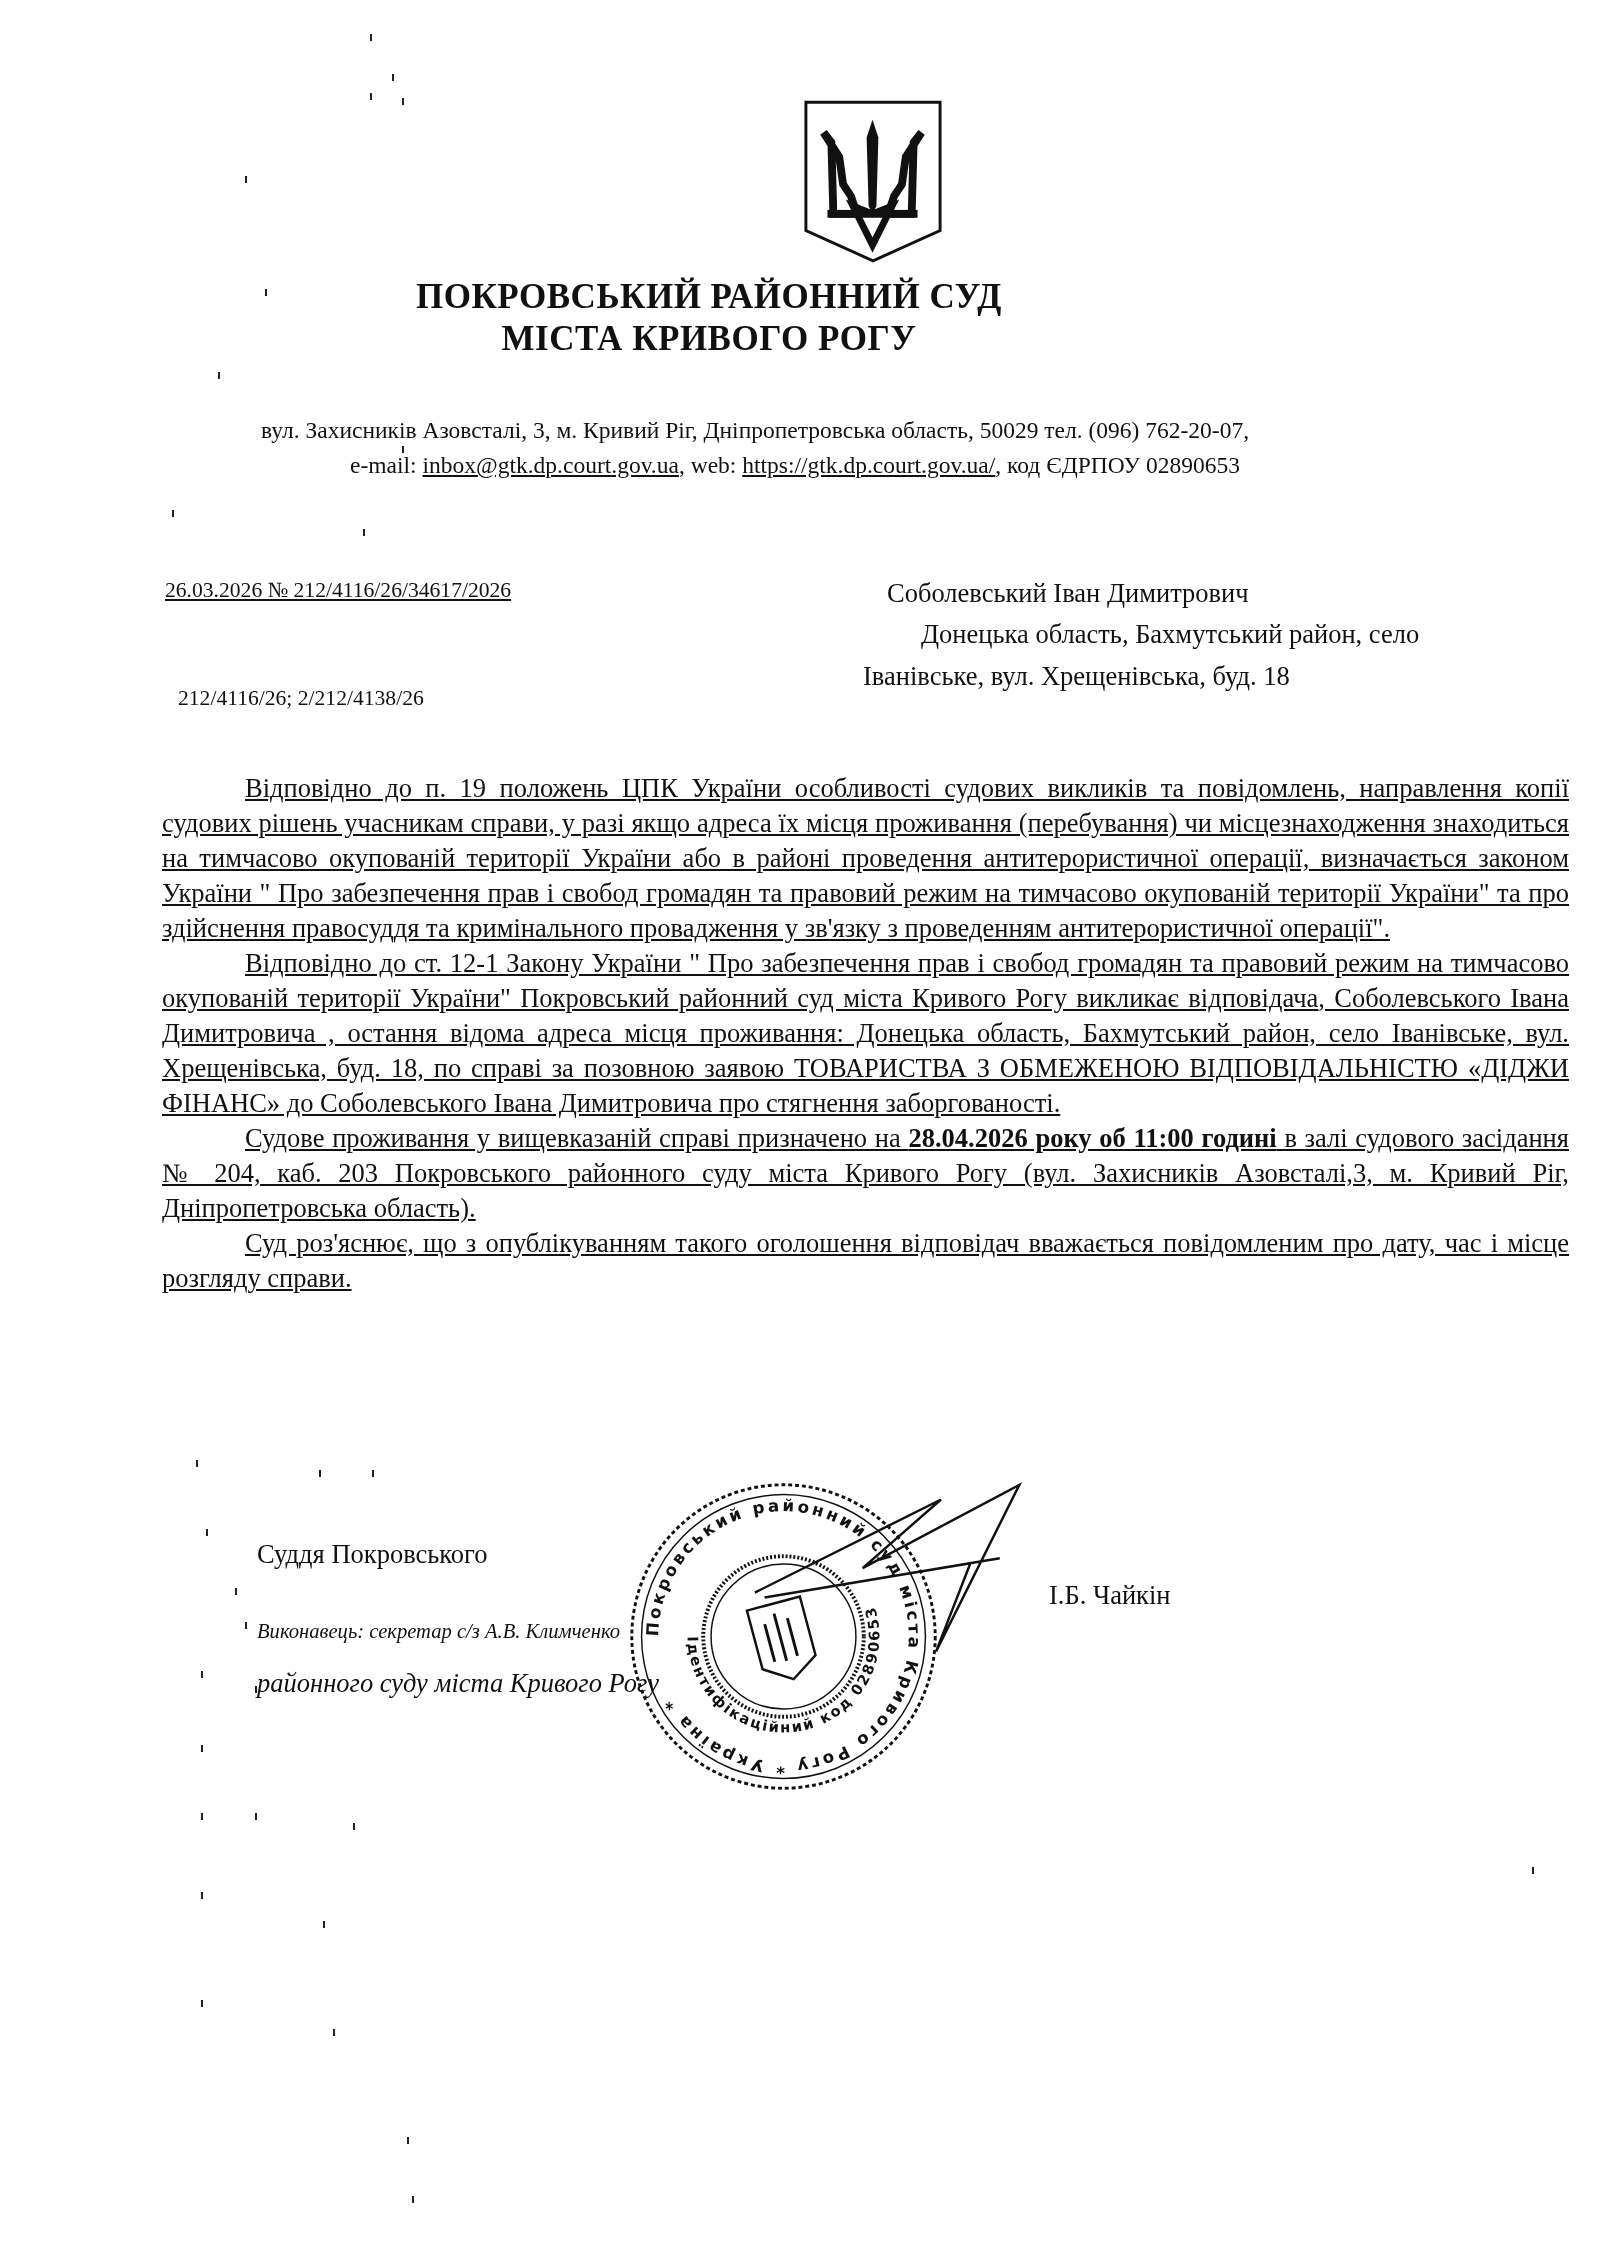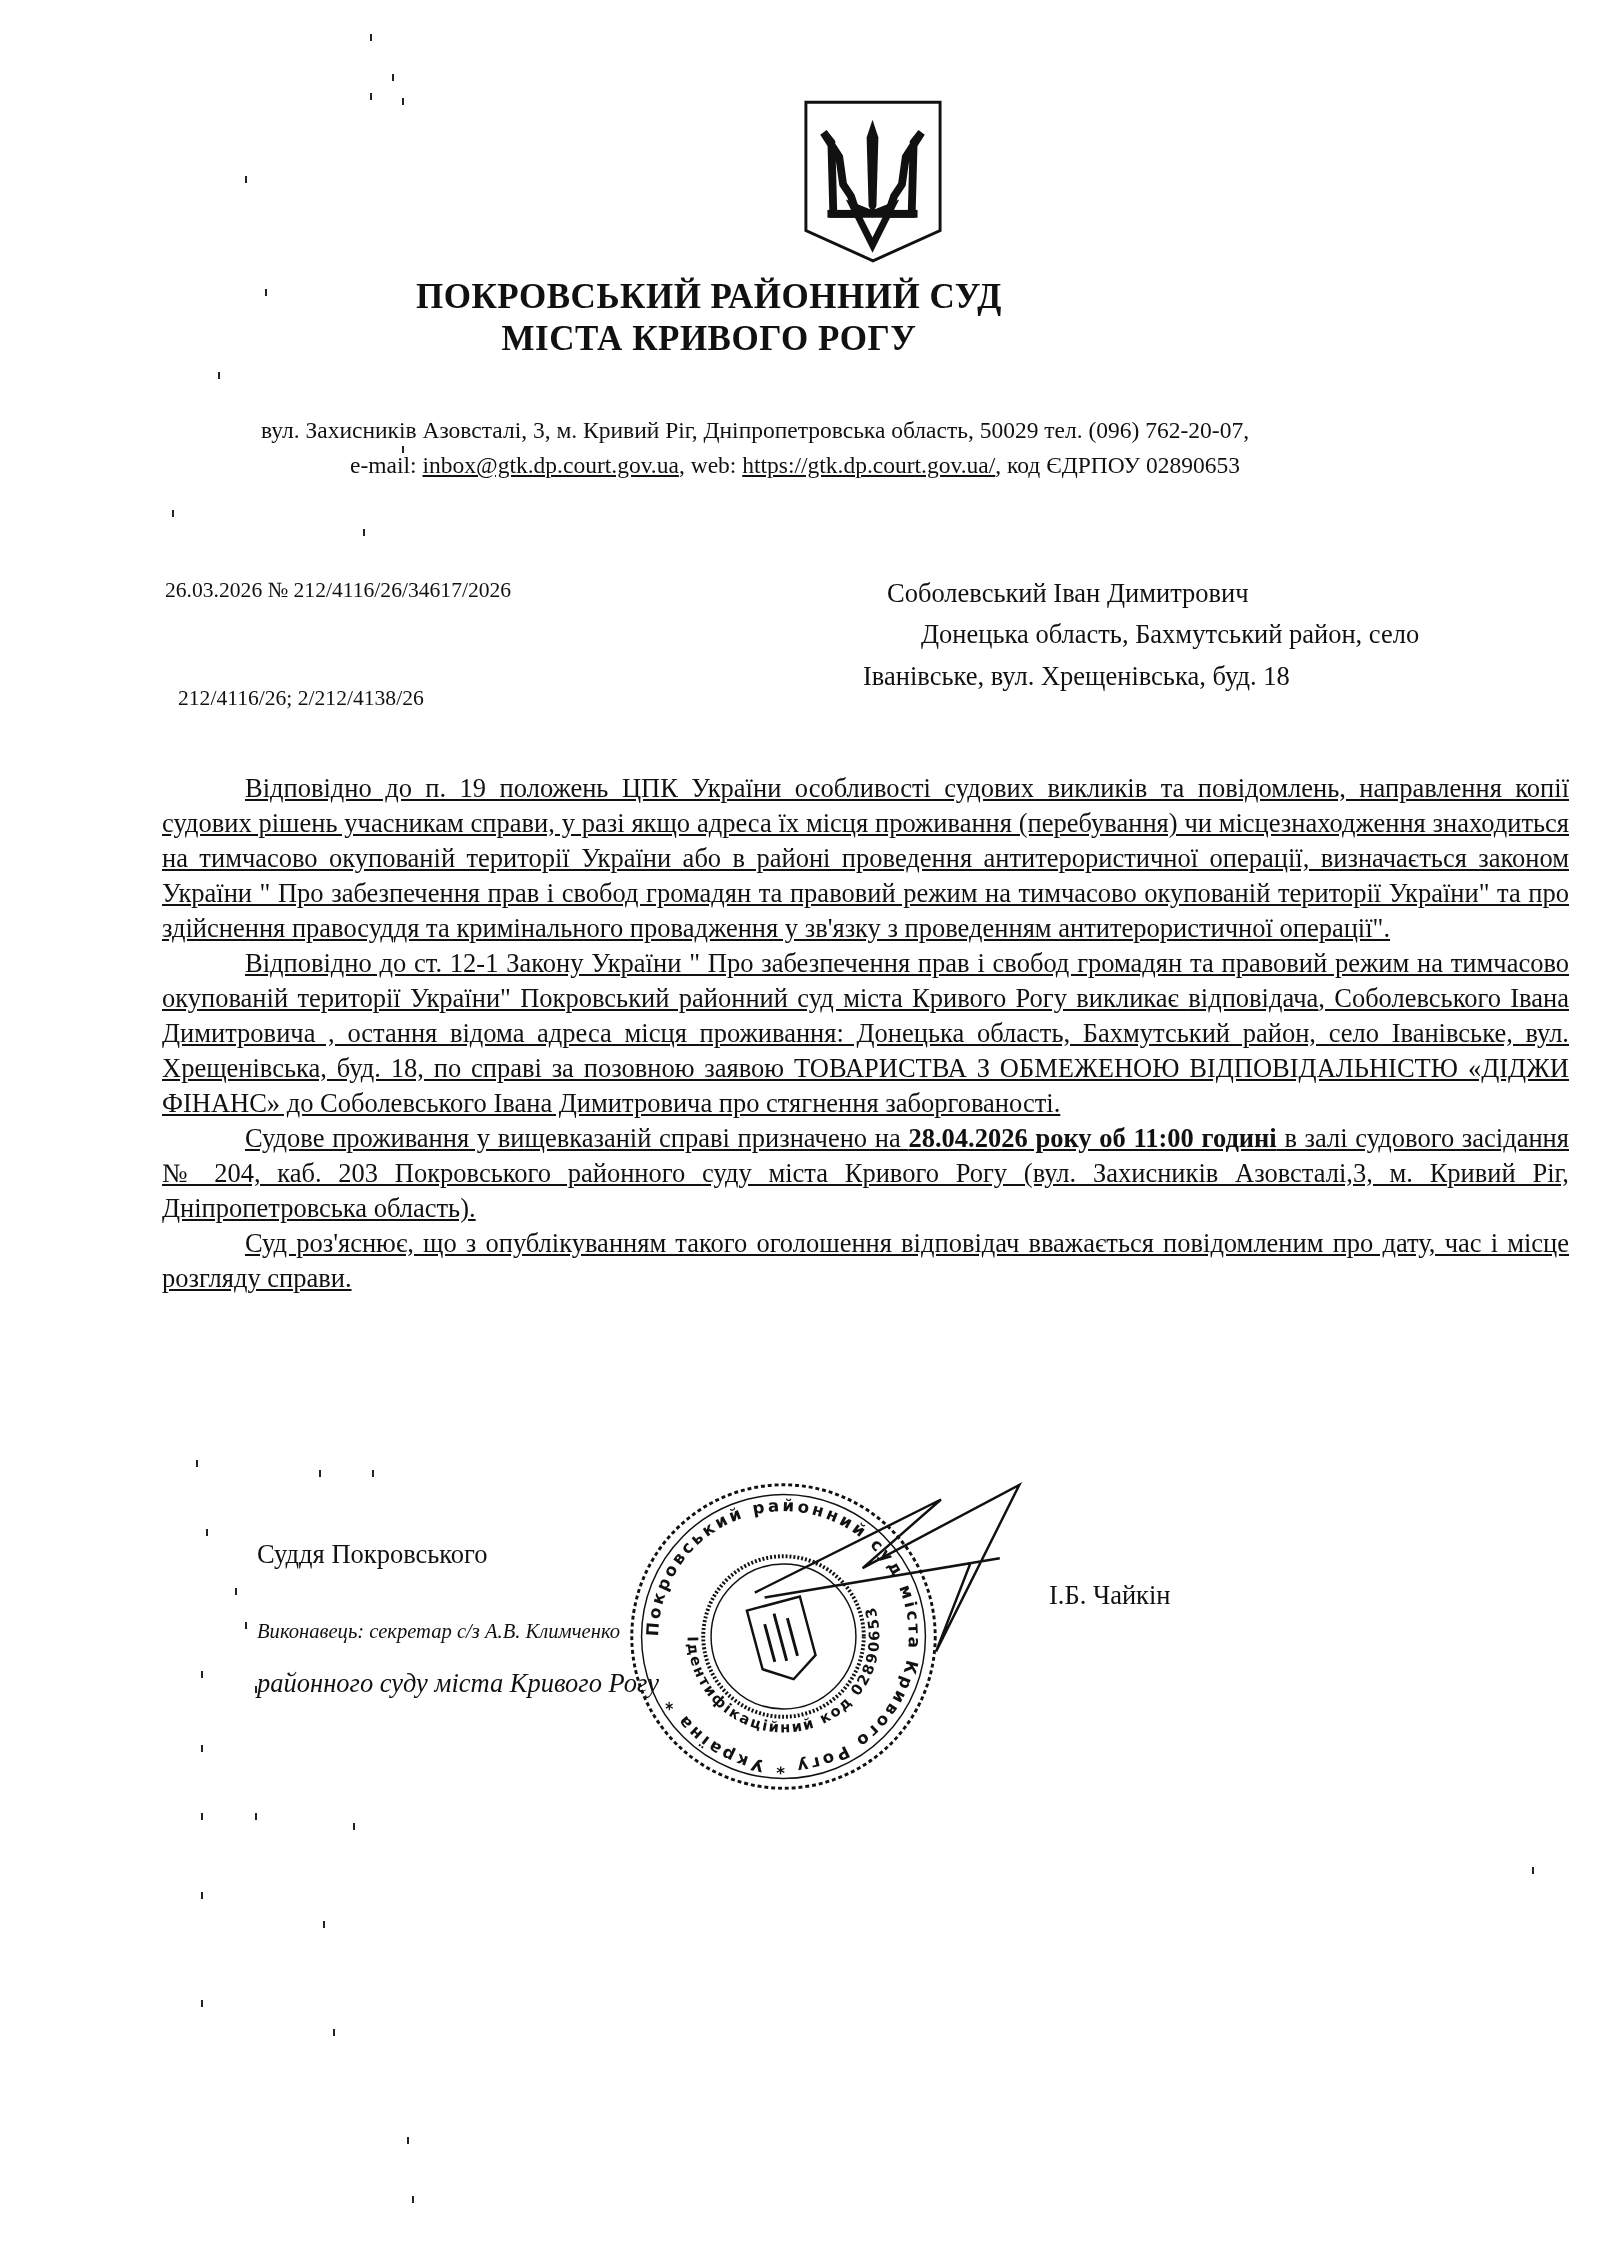--- a/index.html
+++ b/index.html
@@ -3,21 +3,21 @@
 <meta charset="utf-8">
 <style>
   html, body { margin:0; padding:0; background:#ffffff; }
   body { width:1623px; height:2261px; position:relative; overflow:hidden;
          font-family:"Liberation Serif","DejaVu Serif",serif; color:#111; }
   .abs { position:absolute; }
   .coat { left:802px; top:98px; width:142px; height:167px; }
   .title { left:0; width:1418px; text-align:center; font-weight:bold; font-size:35px; letter-spacing:0.5px; }
   .addr { left:0; width:1510px; text-align:center; font-size:23.5px; }
   .addr u { text-decoration:underline; }
-  .ref-main { left:165px; top:578px; font-size:21.6px; }
+  .ref-main { left:165px; top:578px; text-decoration:underline; font-size:21.6px; }
   .ref-cases { left:178px; top:686px; font-size:21.6px; }
   .addressee { font-size:26.5px; }
   .body-text { left:162px; width:1407px; font-size:26.5px; line-height:35px; text-align:justify; }
   .body-text p { margin:0; text-indent:83px;text-decoration:underline; }
   .sig { font-size:26.5px; }
   .exec { font-size:20.6px;font-style:italic; }
   .stamp { left:622px; top:1475px; width:323px; height:323px; }
   .mark { position:absolute; width:2px; height:6.9px; background:#222; }
 </style>
 </head>

